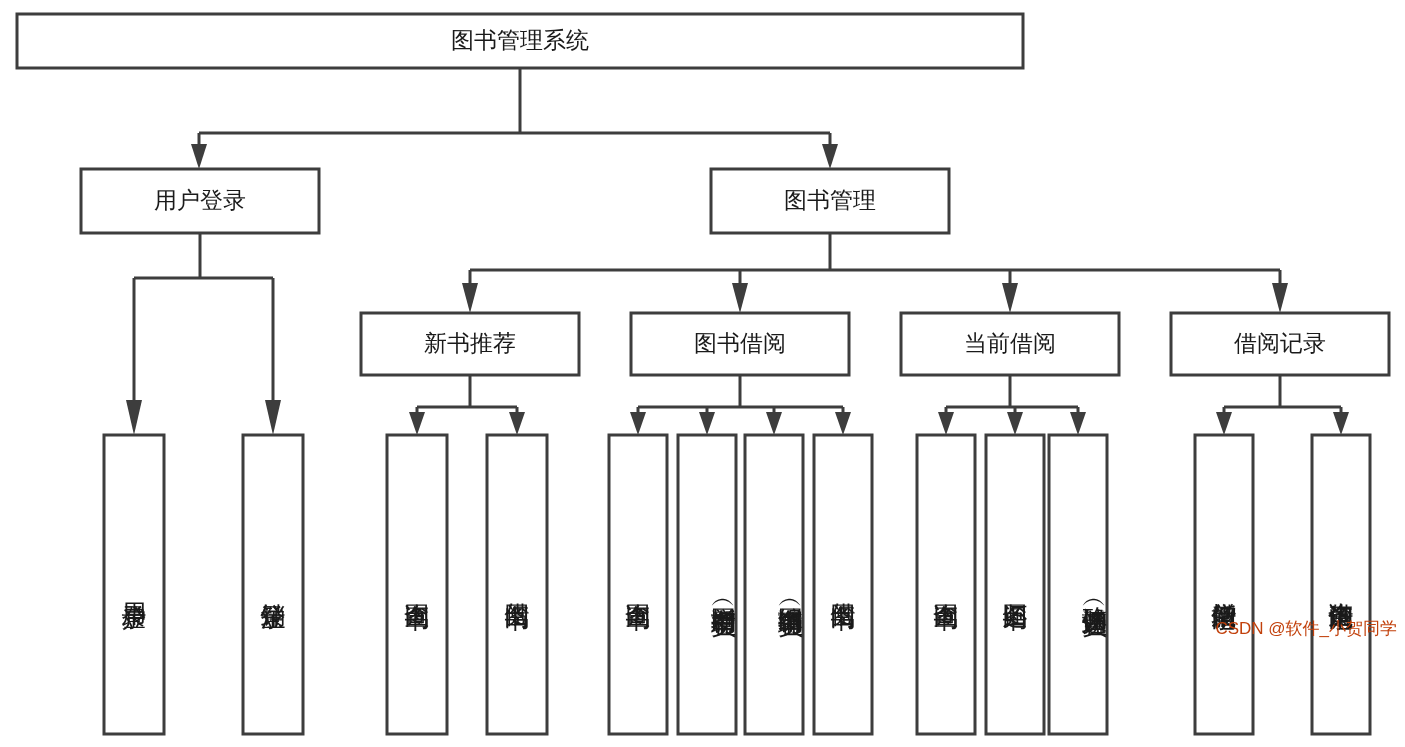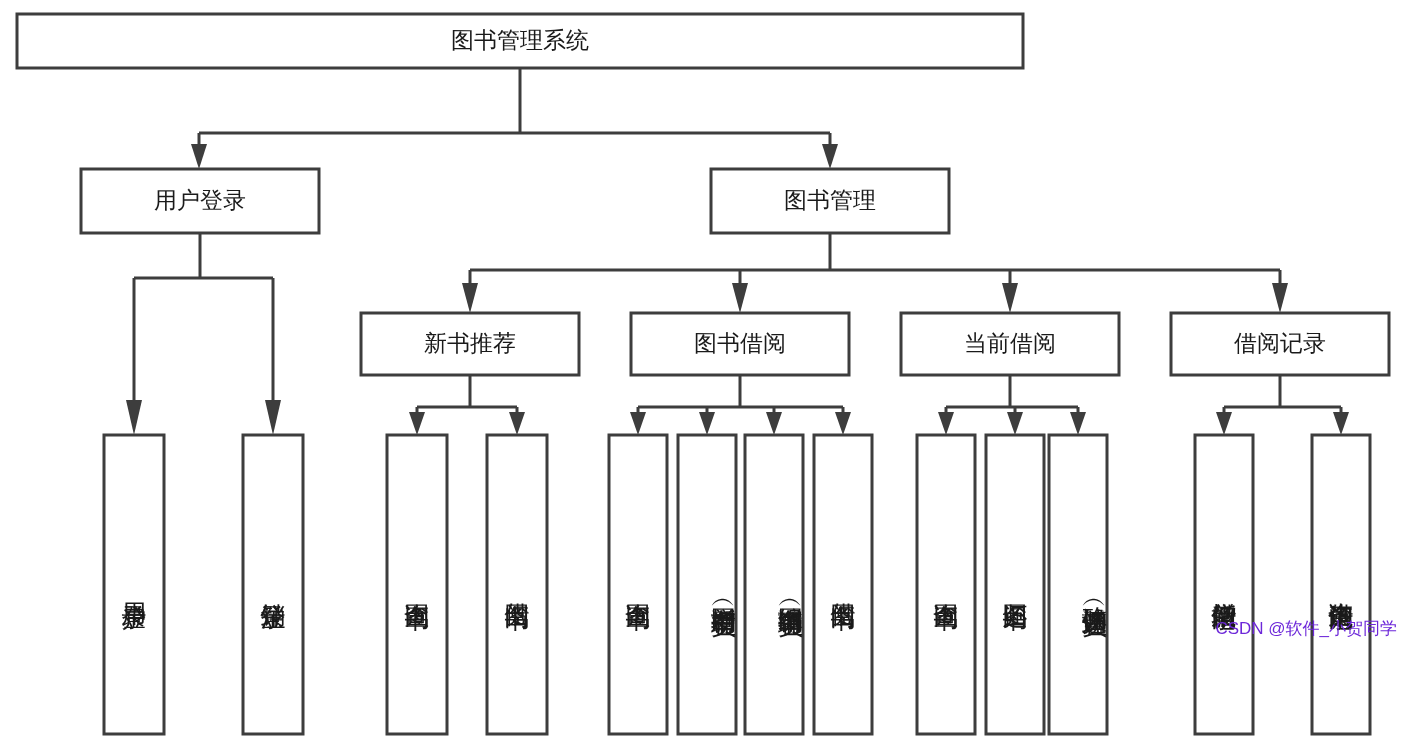--- a/index.html
+++ b/index.html
@@ -62,21 +62,21 @@
     justify-content: center;
     white-space: nowrap;
     pointer-events: none;
   }
   #watermark {
     position: absolute;
     right: 8px;
     bottom: 6px;
     font-family: "Liberation Sans", "DejaVu Sans", sans-serif;
     font-size: 17px;
-    color: #6d28d9;
+    color: #c2410c;
     white-space: nowrap;
   }
 </style>
 </head>
 <body>
 
 <div id="diagram-root">
 
   <svg id="tree-svg" viewBox="0 0 1405 747">
     <defs>

